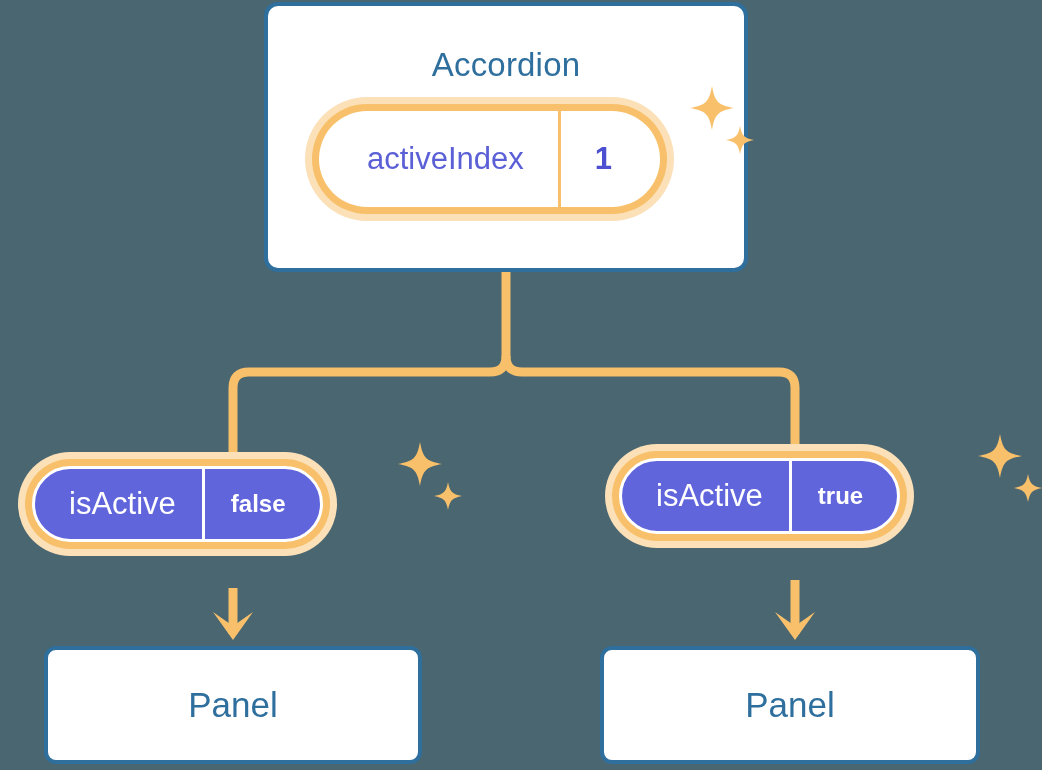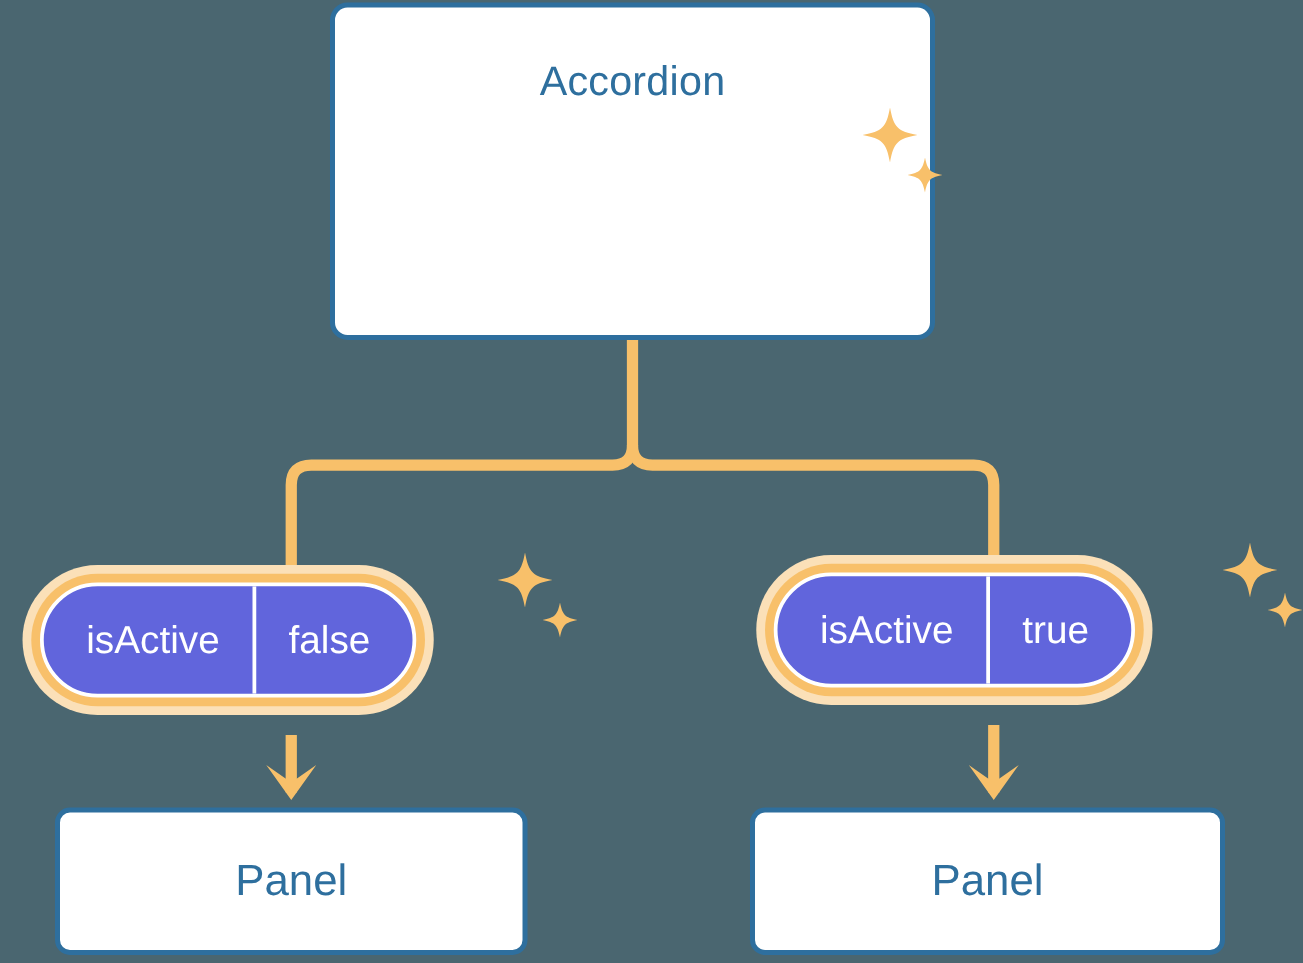--- a/index.html
+++ b/index.html
@@ -107,33 +107,33 @@
   #activeindex-pill .pill-val {
     color: #4C4FD0;
     font-size: 31px;
     font-weight: 700;
     padding: 0 48px 0 34px;
   }
 
   
   .state-pill .pill-body {
     background: #6165DC;
-    height: 92px;
+    height: 76px;
     border: 3px solid #FFFFFF;
   }
   .state-pill .pill-key {
     color: #FFFFFF;
     font-size: 31px;
     padding: 0 26px 0 34px;
     border-right: 3px solid #FFFFFF;
   }
   .state-pill .pill-val {
     color: #FFFFFF;
-    font-size: 31px;
-    font-weight: 400;
+    font-size: 24px;
+    font-weight: 700;
     padding: 0 34px 0 26px;
   }
 
   #isactive-false-pill { left: 18px; top: 452px; }
   #isactive-true-pill  { left: 605px; top: 444px; }
 
   
   .panel-box {
     position: absolute;
     background: #FFFFFF;
@@ -182,20 +182,30 @@
     </g>
 
     <path d="M213,612 L233,640 L253,612 L233,626 Z" fill="#F8C06A"></path>
     <path d="M775,612 L795,640 L815,612 L795,626 Z" fill="#F8C06A"></path>
   </svg>
 
   <div id="accordion-card" class="node-card">
     <div class="card-title">Accordion</div>
   </div>
 
+  <div id="activeindex-pill" class="pill-wrap">
+    <div class="pill-ring">
+      <div class="pill-ring-inner">
+        <div class="pill-body">
+          <div class="pill-key">activeIndex</div>
+          <div class="pill-val">1</div>
+        </div>
+      </div>
+    </div>
+  </div>
 
   <div id="sparkle-root" class="sparkle-group">
     <svg width="70" height="80" viewBox="0 0 70 80">
       <path d="M24,2 C27,18 30,21 46,24 C30,27 27,30 24,46 C21,30 18,27 2,24 C18,21 21,18 24,2 Z" fill="#F8C06A"></path>
       <path d="M52,42 C54,52 56,54 66,56 C56,58 54,60 52,70 C50,60 48,58 38,56 C48,54 50,52 52,42 Z" fill="#F8C06A"></path>
     </svg>
   </div>
 
   <div id="isactive-false-pill" class="pill-wrap state-pill">
     <div class="pill-ring">

